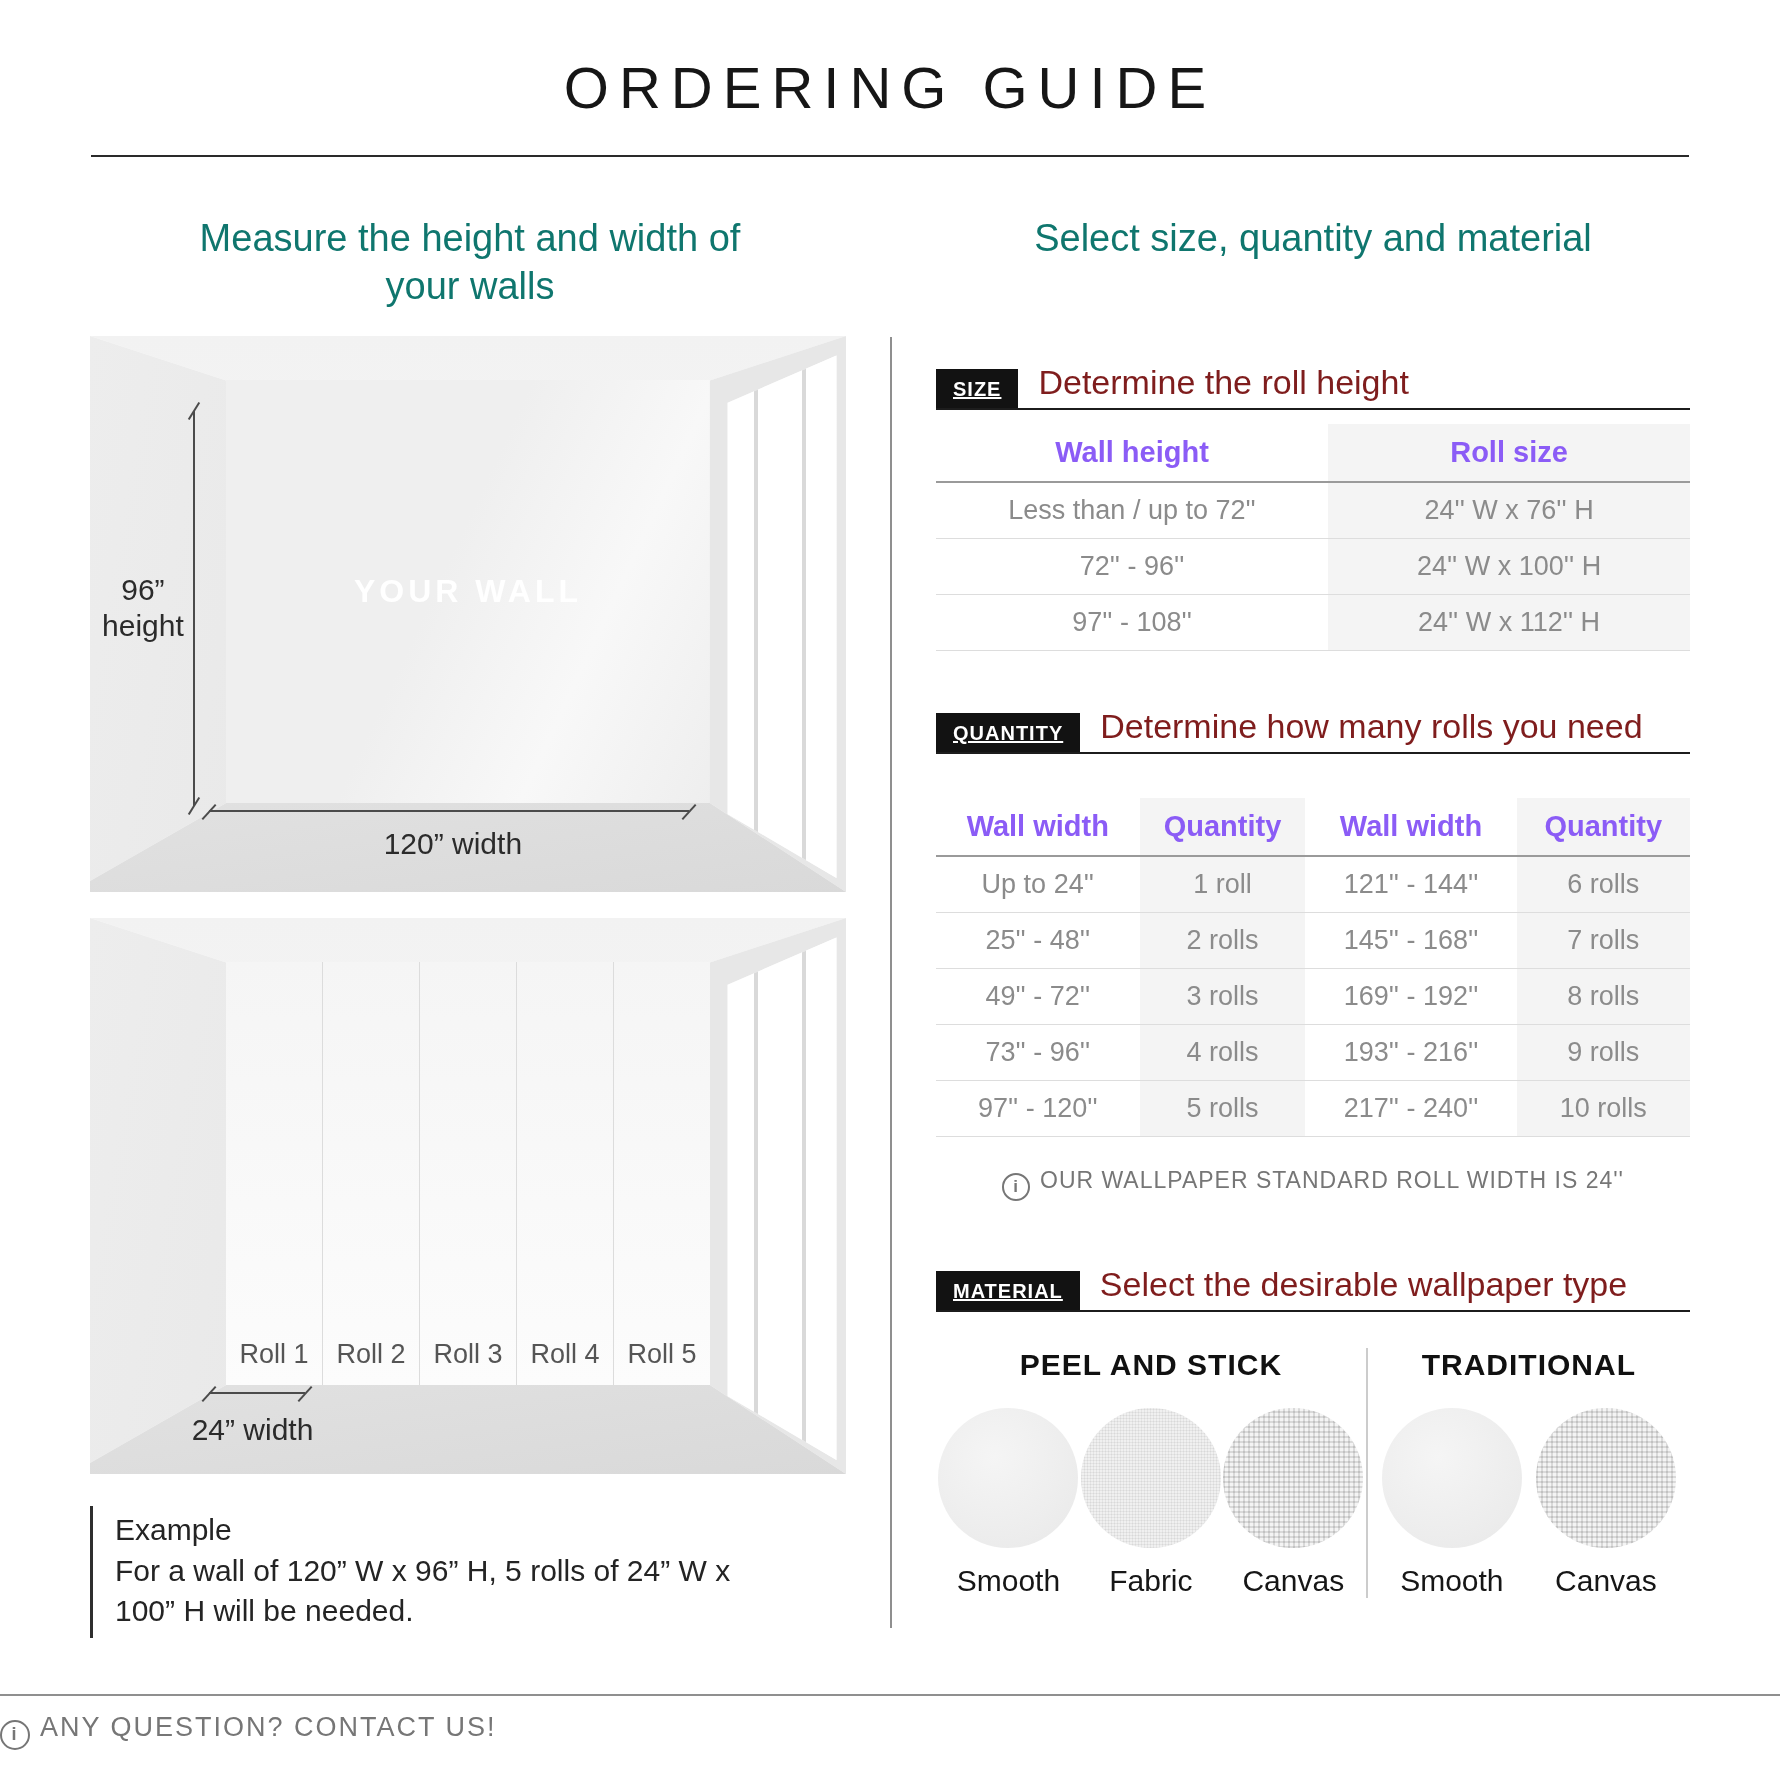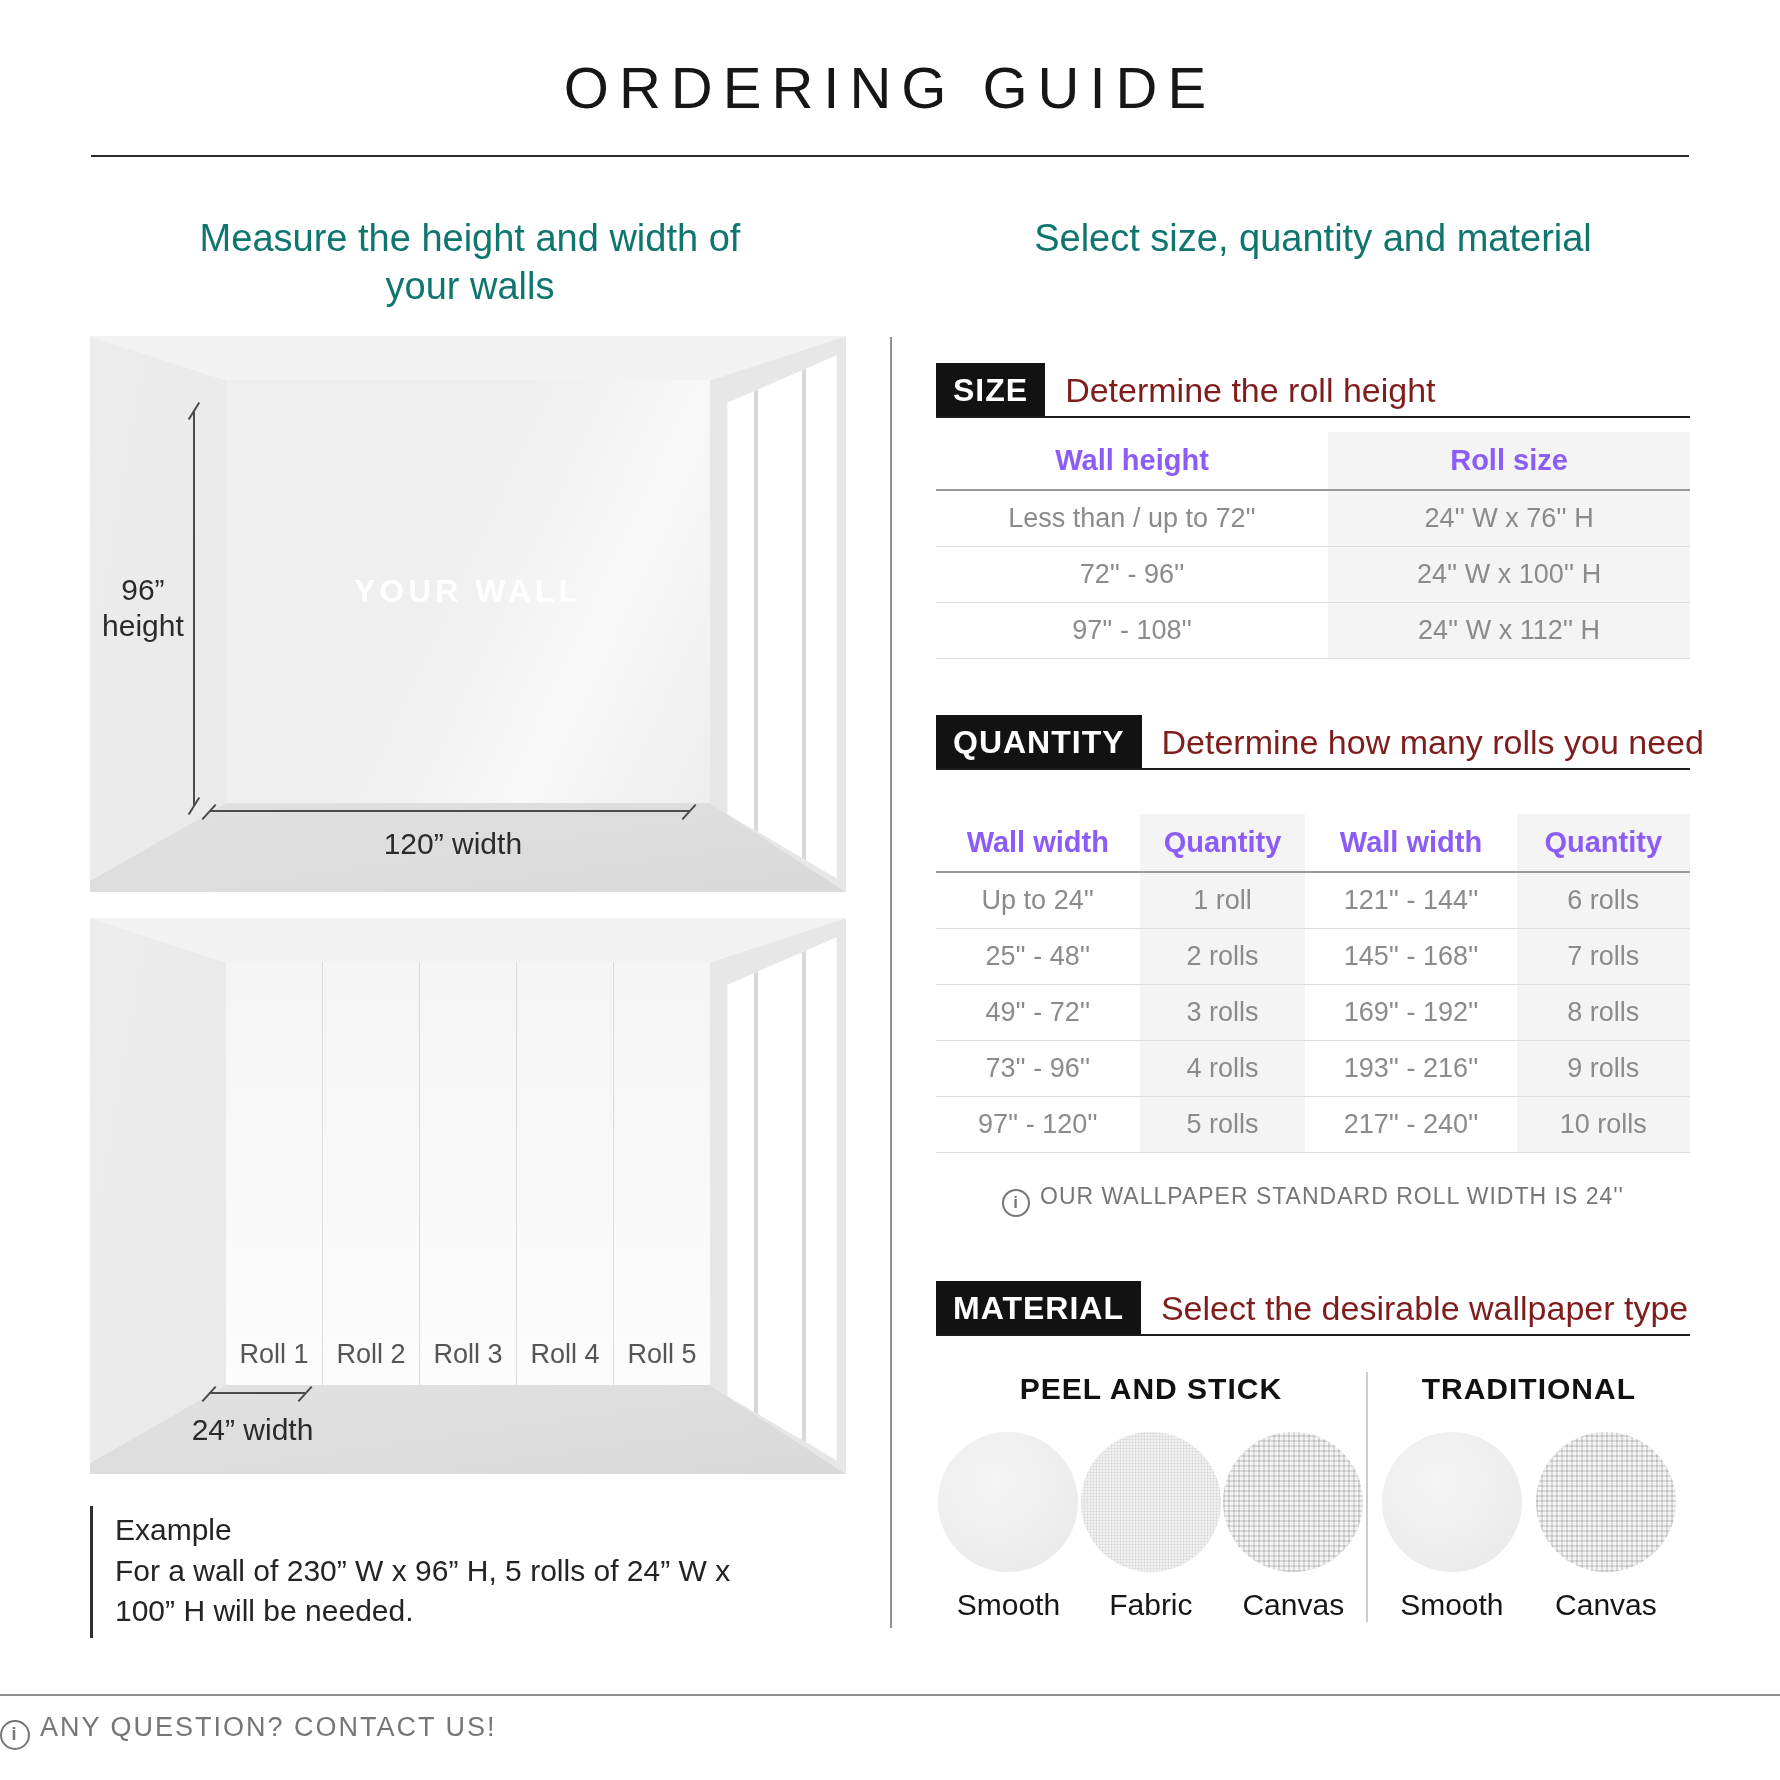--- a/index.html
+++ b/index.html
@@ -54,21 +54,21 @@
   .panel .roll-label { position:absolute; bottom:3.5%; width:100%; text-align:center; font-size:27px; color:#555555; }
 
   
   .example { margin-top:32px; border-left:3px solid #2e2e2e; padding:4px 0 6px 22px; }
   .example p { margin:0; font-size:30px; color:#242424; line-height:1.35; max-width:640px; }
 
   
   .right-heading { margin:0 auto; }
   .section { margin-top:0; }
   .section-header { display:flex; align-items:flex-end; border-bottom:2px solid #1c1c1c; }
-  .badge { background:#121212; color:#ffffff; font-size:32px; font-weight:700; letter-spacing:1px; padding:9px 17px 7px 17px; }
+  .badge { background:#121212; color:#ffffff; font-size:20px; font-weight:700; letter-spacing:1px; padding:9px 17px 7px 17px;text-decoration:underline; }
   .section-sub { font-size:34px; color:#7f1d1d; margin:0 0 6px 20px; white-space:nowrap; }
 
   .sec-size { margin-top:100px; }
   .sec-quantity { margin-top:56px; }
   .sec-material { margin-top:64px; }
 
   table.guide { border-collapse:collapse; width:100%; }
   .size-table { margin-top:14px; }
   .qty-table  { margin-top:44px; }
   .guide th { font-size:29px; font-weight:600; color:#8b5cf6; border-bottom:2px solid #9a9a9a; padding:12px 6px; }
@@ -164,21 +164,21 @@
           <div class="panel">
               <span class="roll-label">Roll 5</span>
             </div>
         </div>
         <div class="dim dim-h dim-w2"></div>
         <div class="ann width-label2">24” width</div>
       </div>
 
       <div class="example">
         <p>Example</p>
-        <p>For a wall of 230” W x 96” H, 5 rolls of 24” W x 100” H will be needed.</p>
+        <p>For a wall of 120” W x 96” H, 5 rolls of 24” W x 100” H will be needed.</p>
       </div>
     </section>
 
     <div class="col-divider"></div>
 
     <section class="right-col">
       <h2 class="col-heading right-heading">Select size, quantity and material</h2>
 
       <div class="section sec-size">
         <div class="section-header">

